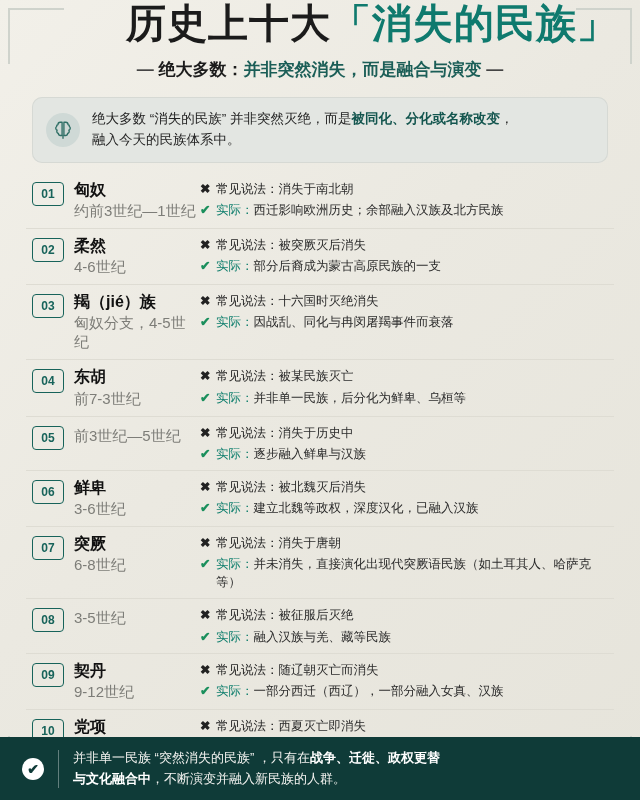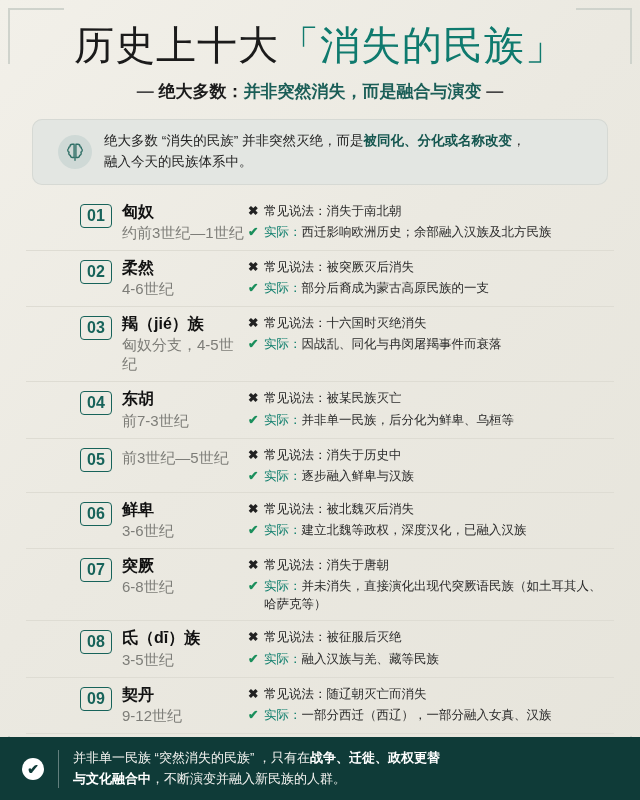--- a/index.html
+++ b/index.html
@@ -29,24 +29,23 @@
     border-color: #cfd3cc;
     border-style: solid;
     border-width: 0;
   }
   .corner.tl { top: 8px; left: 8px; border-top-width: 2px; border-left-width: 2px; }
   .corner.tr { top: 8px; right: 8px; border-top-width: 2px; border-right-width: 2px; }
   .corner.bl { bottom: 8px; left: 8px; border-bottom-width: 2px; border-left-width: 2px; }
   .corner.br { bottom: 8px; right: 8px; border-bottom-width: 2px; border-right-width: 2px; }
 
   .title {
-    text-align: center;
-    padding-top: 22px;
+    text-align: right;
     font-size: 40px;
-    font-weight: normal;
+    font-weight: bold;
     letter-spacing: 1px;
     color: #1b1b1b;
     line-height: 1.15;
     font-family: "Liberation Sans", sans-serif;
     white-space: nowrap;
   }
   .title .hl {
     color: #0f7a6e;
   }
   .subtitle {
@@ -62,21 +61,21 @@
   }
   .subtitle .dash {
     color: #444;
     font-weight: bold;
   }
 
   .intro-box {
     margin: 16px 10px 0 10px;
     background: #e3e6e2;
     border-radius: 10px;
-    padding: 12px 26px;
+    padding: 12px 14px;
     display: flex;
     align-items: center;
     gap: 12px;
     box-shadow: inset 0 0 0 1px #d6d9d4;
   }
   .brain-icon {
     flex: 0 0 auto;
     width: 34px;
     height: 34px;
     border-radius: 50%;
@@ -106,27 +105,26 @@
     border-bottom: 1px solid #dedcd3;
   }
   .row:last-child { border-bottom: none; }
   .rank {
     flex: 0 0 auto;
     width: 30px;
     height: 22px;
     border: 1.5px solid #17635a;
     border-radius: 4px;
     color: #17635a;
-    font-size: 16px;
+    font-size: 12px;
     font-weight: bold;
     display: flex;
     align-items: center;
     justify-content: center;
     margin-top: 2px;
-    margin-left: 48px;
   }
   .names {
     flex: 0 0 auto;
     width: 132px;
     padding-left: 10px;
     box-sizing: border-box;
   }
   .name {
     font-size: 16px;
     font-weight: bold;
@@ -375,21 +373,20 @@
         <div class="fact truth">
           <span class="mark v">✔</span>
           <span><span class="lab">实际：</span><span class="txt">并未消失，直接演化出现代突厥语民族（如</span><span class="txt b">土耳其人、哈萨克</span><span class="txt">等）</span></span>
         </div>
       </div>
     </div>
 
     <div class="row">
       <div class="rank">08</div>
       <div class="names">
-        <div class="name">氐（dī）族</div>
         <div class="era">3-5世纪</div>
       </div>
       <div class="facts">
         <div class="fact myth">
           <span class="mark x">✖</span>
           <span><span class="lab">常见说法：</span><span class="txt">被征服后灭绝</span></span>
         </div>
         <div class="fact truth">
           <span class="mark v">✔</span>
           <span><span class="lab">实际：</span><span class="txt">融入汉族与羌、藏等民族</span></span>

